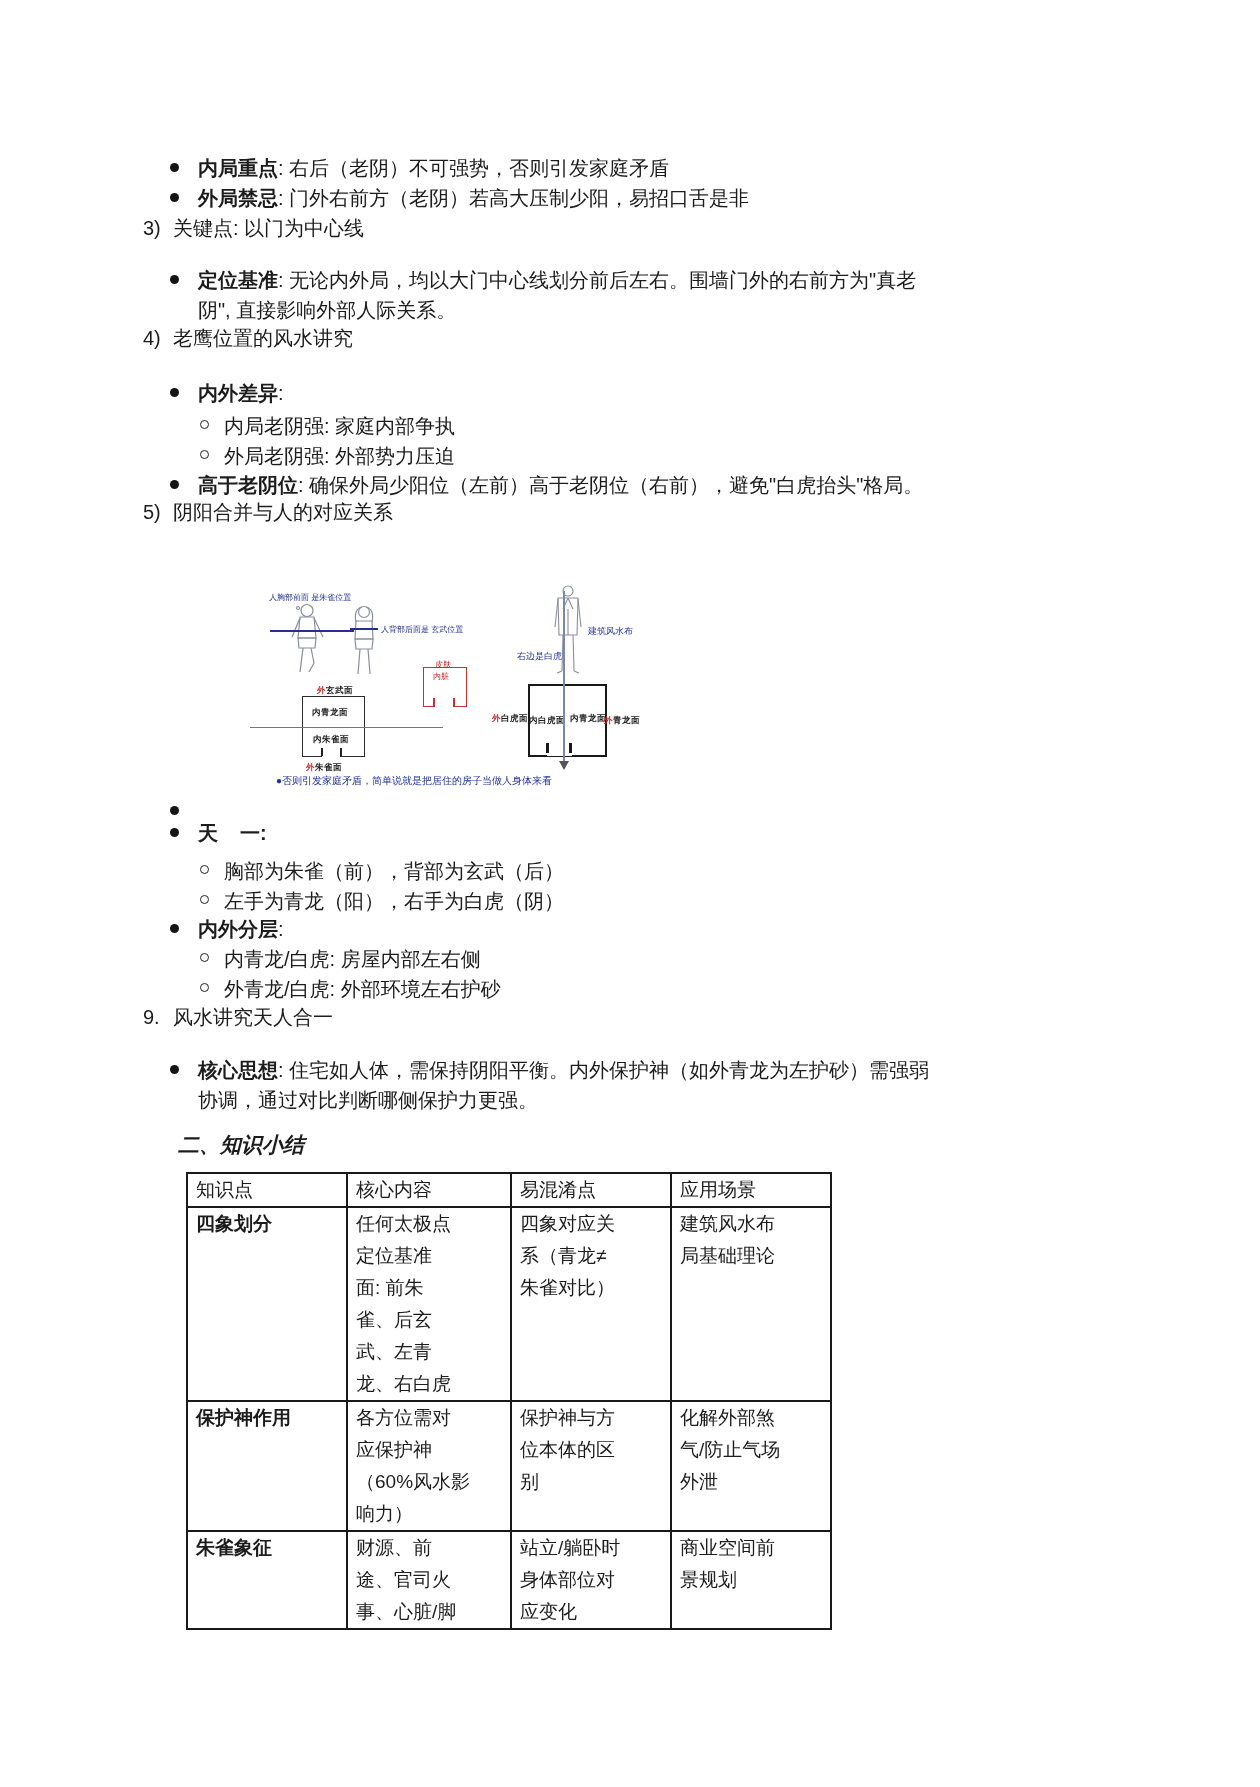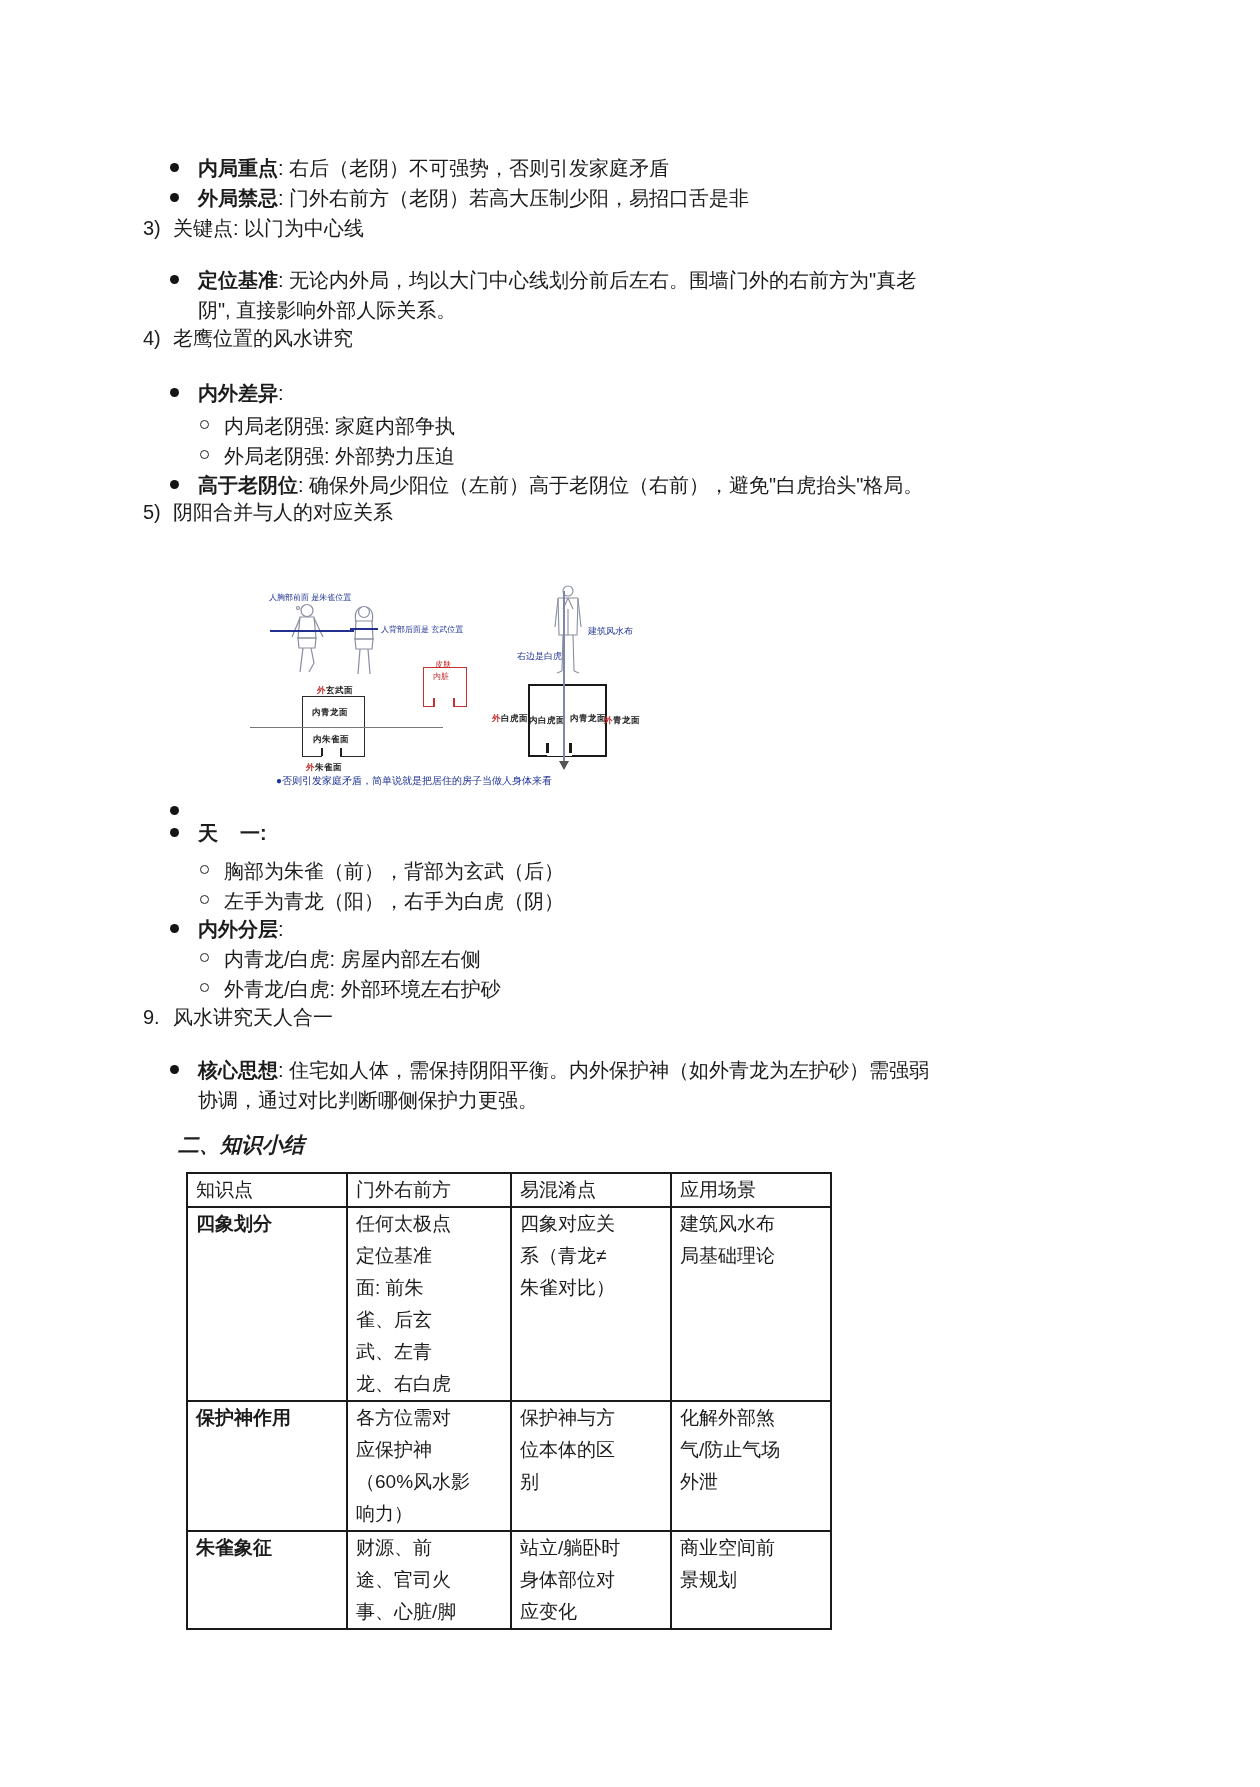--- a/index.html
+++ b/index.html
@@ -172,21 +172,21 @@
   <table class="summary">
     <colgroup>
       <col style="width:160px">
         <col style="width:164px">
         <col style="width:160px">
         <col style="width:160px">
     </colgroup>
     <tbody>
         <tr>
       <th>知识点</th>
-      <th>门外右前方</th>
+      <th>核心内容</th>
       <th>易混淆点</th>
       <th>应用场景</th>
     </tr>
     <tr>
       <td class="key">四象划分</td>
       <td>任何太极点
 定位基准
 面: 前朱
 雀、后玄
 武、左青

